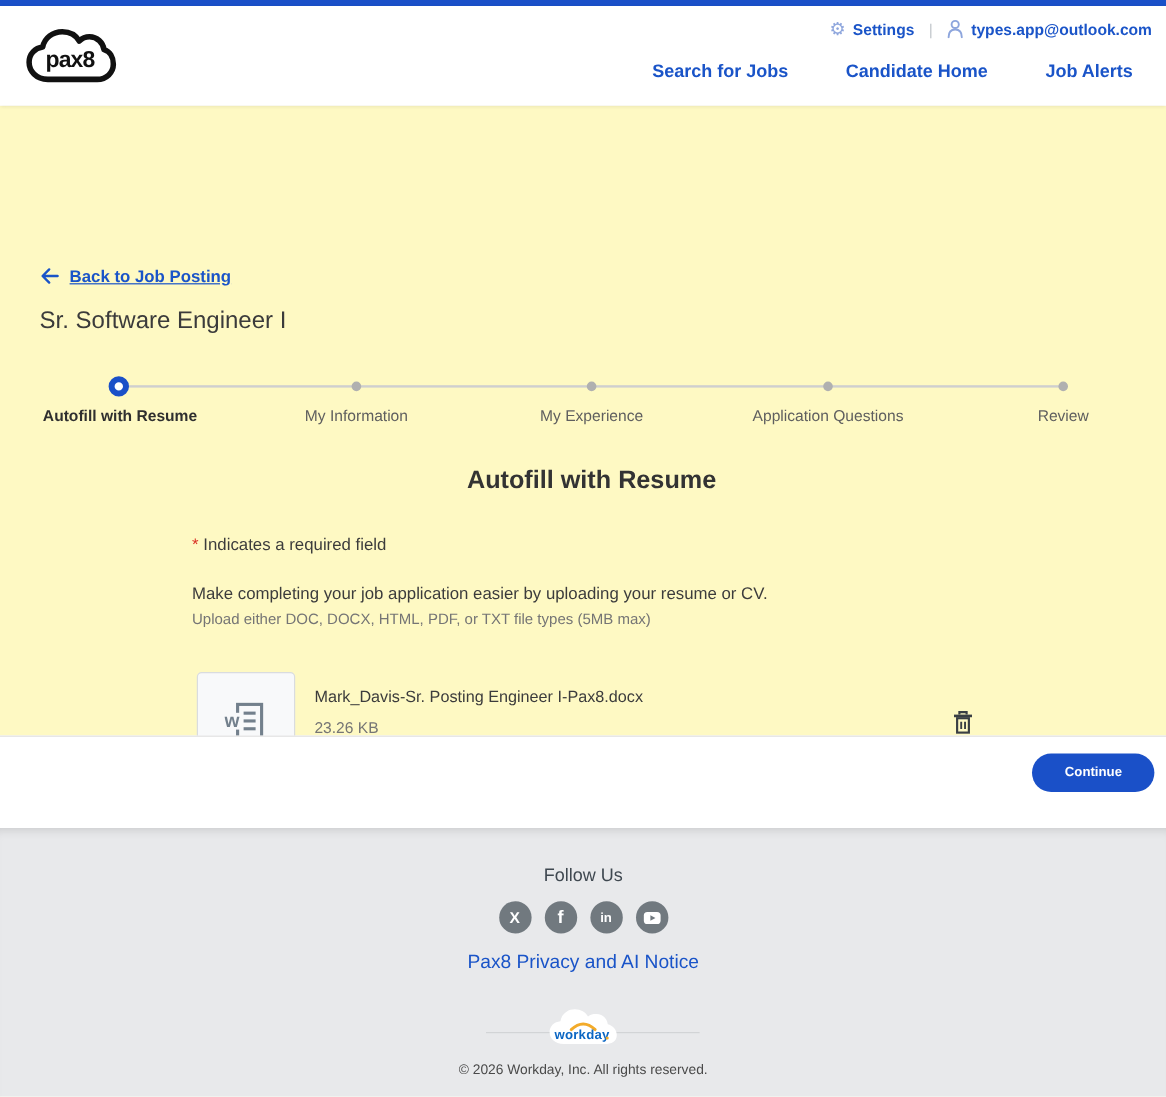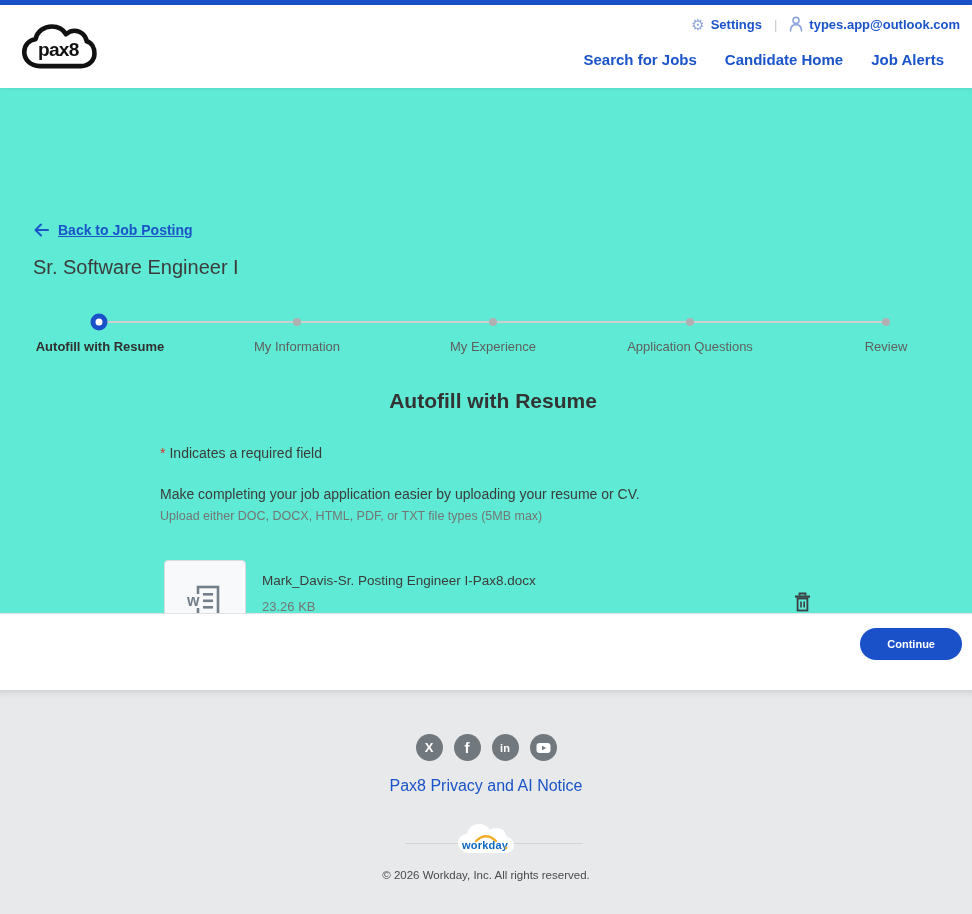--- a/index.html
+++ b/index.html
@@ -18,27 +18,27 @@
   }
   .utility-row {
     display:flex; justify-content:flex-end; align-items:center;
     gap:8px; height:26px; font-size:13px; font-weight:bold; color:#1a54c8;
   }
   .utility-item { display:flex; align-items:center; gap:6px; cursor:pointer; }
   .gear-glyph { font-size:15px; color:#8ea6dd; line-height:1; }
   .utility-divider { color:#c3c7cc; font-weight:400; margin:0 4px; }
   .nav-row {
     display:flex; justify-content:flex-end; align-items:center;
-    gap:28px; height:40px; margin-top:2px; padding-right:16px;
+    gap:48px; height:40px; margin-top:2px; padding-right:16px;
   }
   .nav-link { color:#1a54c8; font-size:15px; font-weight:bold; cursor:pointer; white-space:nowrap; }
   .logo { position:absolute; left:20px; top:16px; }
 
   
-  .main { height:525px; background:#5eead4; position:relative; }
+  .main { height:525px; background:#fef9c3; position:relative; }
   .back-link {
     position:absolute; left:33px; top:134px;
     display:flex; align-items:center; gap:8px;
     color:#1a54c8; font-size:14px; font-weight:bold; cursor:pointer;
   }
   .back-link .link-text { text-decoration:underline; }
   .job-title { position:absolute; left:33px; top:168px; font-size:20px; font-weight:400; color:#3b3b3b; }
 
   .stepper { position:absolute; left:0; top:225px; width:972px; height:45px; }
   .step-track { position:absolute; left:99px; right:86px; top:8px; height:2px; background:#cfcfcf; }
@@ -212,20 +212,21 @@
       </svg>
     </button>
   </div>
 </main>
 
 <div class="action-bar">
   <button class="continue-btn">Continue</button>
 </div>
 
 <footer class="footer">
+  <div class="follow-us">Follow Us</div>
   <div class="social-row">
     <span class="social-circle social-x">X</span>
     <span class="social-circle social-f">f</span>
     <span class="social-circle social-in">in</span>
     <span class="social-circle">
       <svg width="15" height="12" viewBox="0 0 15 12">
         <rect x="0.5" y="1" width="14" height="10" rx="3" fill="#fff"></rect>
         <path d="M6,3.8 L10.2,6 L6,8.2 Z" fill="#71797f"></path>
       </svg>
     </span>

